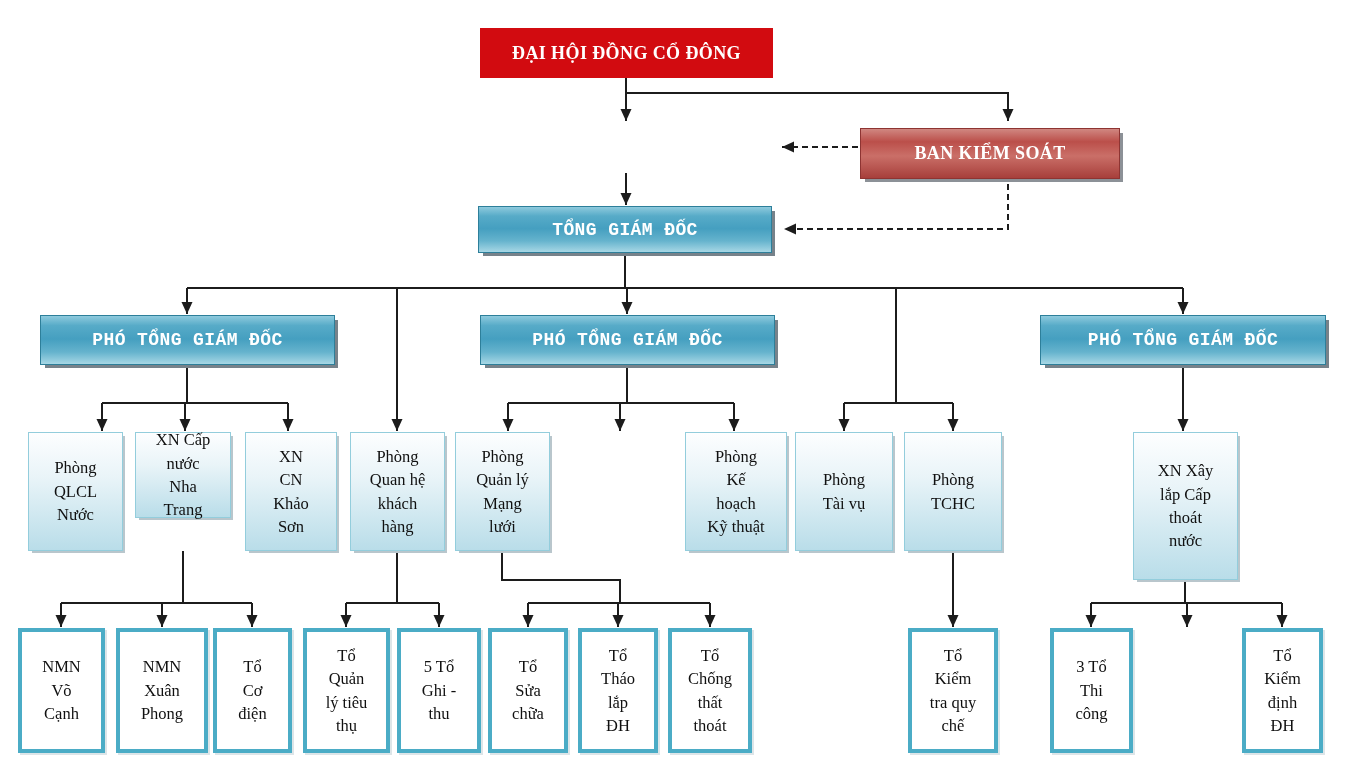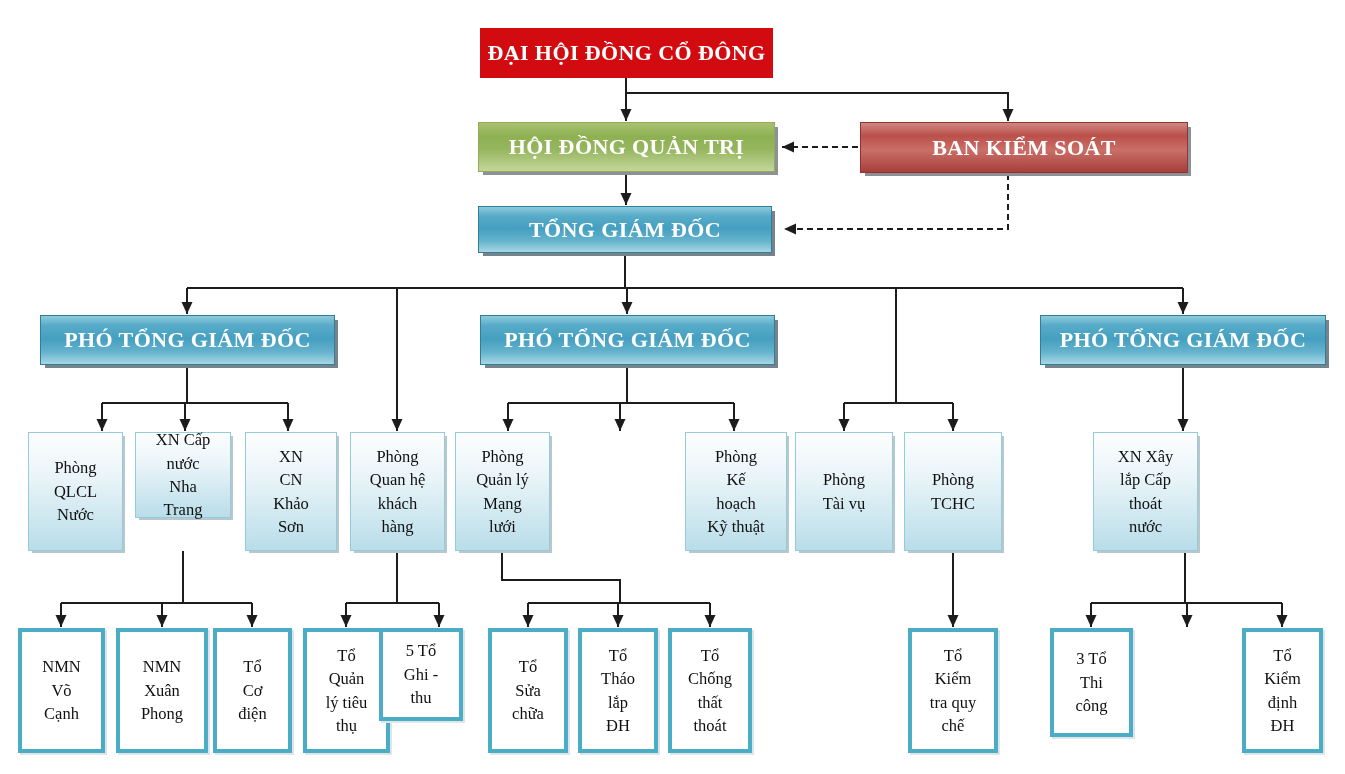--- a/index.html
+++ b/index.html
@@ -11,39 +11,40 @@
     overflow:hidden;
   }
   #wires{position:absolute;left:0;top:0;width:1345px;height:774px;}
   .box{
     position:absolute;
     display:flex;align-items:center;justify-content:center;
     text-align:center;box-sizing:border-box;
   }
   .lbl{white-space:pre-line;display:block;width:100%;}
   .hdr{
-    color:#ffffff;font-weight:bold;font-size:22px;letter-spacing:.4px;justify-content:flex-end;
+    color:#ffffff;font-weight:bold;font-size:18px;letter-spacing:.4px;justify-content:flex-end;
   }
   .red{
     background:#d20b10;
   }
   .green{
     background:linear-gradient(180deg,#a9c271 0%,#8db052 28%,#96b65e 55%,#c3d69b 100%);
     border:1px solid #94ac55;
     box-shadow:4px 4px 0 -1px #8c9197;
   }
   .dkred{
     background:linear-gradient(180deg,#d08781 0%,#bb4f4a 26%,#ca6f68 55%,#a73f3b 100%);
     border:1px solid #8e3432;
     box-shadow:4px 4px 0 -1px #8c9197;
   }
   .blue{
     background:linear-gradient(180deg,#8ecadd 0%,#57abc8 20%,#459fc0 48%,#65b3cd 75%,#a7d7e5 100%);
     border:1px solid #2d7f9a;
     box-shadow:4px 4px 0 -1px #77828a;
+    font-family:Liberation Mono, monospace;
   }
   .dept{
     background:linear-gradient(180deg,#fdfeff 0%,#e9f4f8 38%,#b9dde9 100%);
     border:1.5px solid #93cddc;
     box-shadow:3px 3px 0 -1px #b9c6cc;
     font-size:16.5px;line-height:1.42;color:#101010;
   }
   .team{
     background:#ffffff;
     border:4px solid #4bacc6;
@@ -125,24 +126,21 @@
       <path d="M858 147 H782" marker-end="url(#ah)"></path>
 
       <path d="M1008 174 V229 H784" marker-end="url(#ah)"></path>
     </g>
   </svg>
 
   <div class="box hdr red" style="left:480px;top:28px;width:293px;height:50px">
     <span class="lbl">ĐẠI HỘI ĐỒNG CỔ ĐÔNG</span>
   </div>
 
-  <div class="box hdr green" style="left:478px;top:122px;width:297px;height:50px">
-    <span class="lbl">HỘI ĐỒNG QUẢN TRỊ</span>
-  </div>
-  <div class="box hdr dkred" style="left:860px;top:122px;width:328px;height:51px">
+  <div class="box hdr dkred" style="left:860px;top:128px;width:260px;height:51px">
     <span class="lbl">BAN KIỂM SOÁT</span>
   </div>
 
   <div class="box hdr blue" style="left:478px;top:206px;width:294px;height:47px">
     <span class="lbl">TỔNG GIÁM ĐỐC</span>
   </div>
 
   <div class="box hdr blue" style="left:40px;top:315px;width:295px;height:50px">
     <span class="lbl">PHÓ TỔNG GIÁM ĐỐC</span>
   </div>
@@ -189,21 +187,21 @@
 Kỹ thuật</span>
   </div>
   <div class="box dept" style="left:795px;top:432px;width:98px;height:119px">
     <span class="lbl">Phòng
 Tài vụ</span>
   </div>
   <div class="box dept" style="left:904px;top:432px;width:98px;height:119px">
     <span class="lbl">Phòng
 TCHC</span>
   </div>
-  <div class="box dept" style="left:1093px;top:432px;width:105px;height:119px">
+  <div class="box dept" style="left:1133px;top:432px;width:105px;height:148px">
     <span class="lbl">XN Xây
 lắp Cấp
 thoát
 nước</span>
   </div>
 
   <div class="box team" style="left:18px;top:628px;width:87px;height:125px">
     <span class="lbl">NMN
 Võ
 Cạnh</span>
@@ -217,21 +215,21 @@
     <span class="lbl">Tổ
 Cơ
 điện</span>
   </div>
   <div class="box team" style="left:303px;top:628px;width:87px;height:125px">
     <span class="lbl">Tổ
 Quản
 lý tiêu
 thụ</span>
   </div>
-  <div class="box team" style="left:379px;top:628px;width:84px;height:93px">
+  <div class="box team" style="left:397px;top:628px;width:84px;height:125px">
     <span class="lbl">5 Tổ
 Ghi -
 thu</span>
   </div>
   <div class="box team" style="left:488px;top:628px;width:80px;height:125px">
     <span class="lbl">Tổ
 Sửa
 chữa</span>
   </div>
   <div class="box team" style="left:578px;top:628px;width:80px;height:125px">
@@ -245,21 +243,21 @@
 Chống
 thất
 thoát</span>
   </div>
   <div class="box team" style="left:908px;top:628px;width:90px;height:125px">
     <span class="lbl">Tổ
 Kiểm
 tra quy
 chế</span>
   </div>
-  <div class="box team" style="left:1050px;top:628px;width:83px;height:109px">
+  <div class="box team" style="left:1050px;top:628px;width:83px;height:125px">
     <span class="lbl">3 Tổ
 Thi
 công</span>
   </div>
   <div class="box team" style="left:1242px;top:628px;width:81px;height:125px">
     <span class="lbl">Tổ
 Kiểm
 định
 ĐH</span>
   </div>

